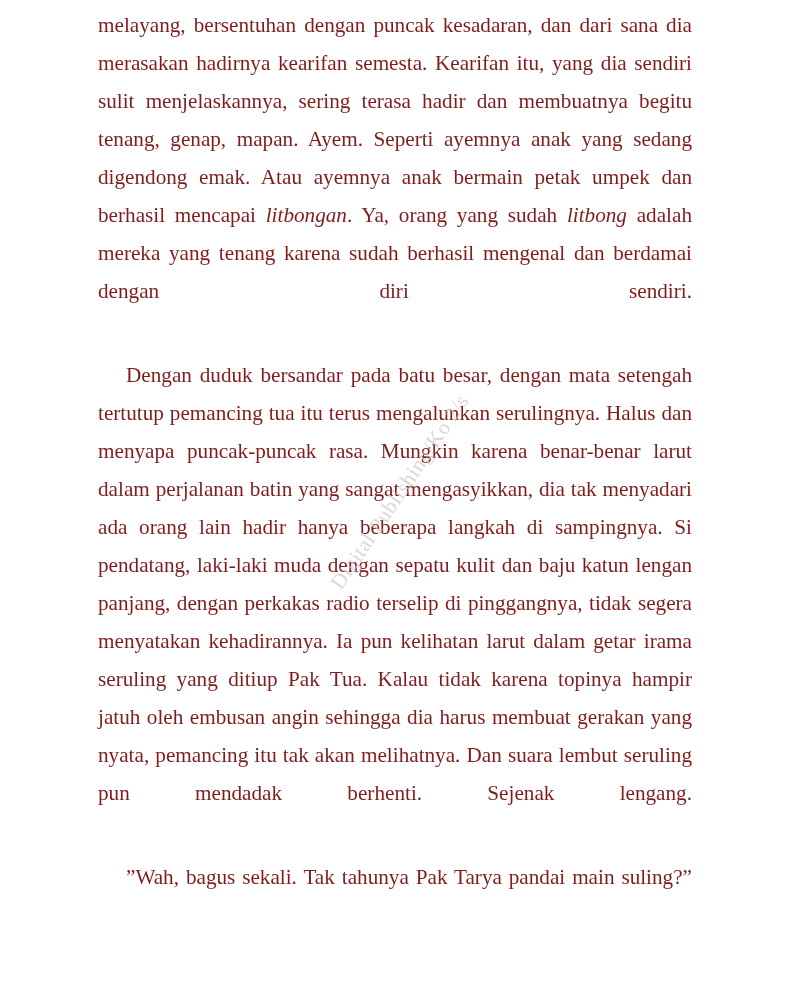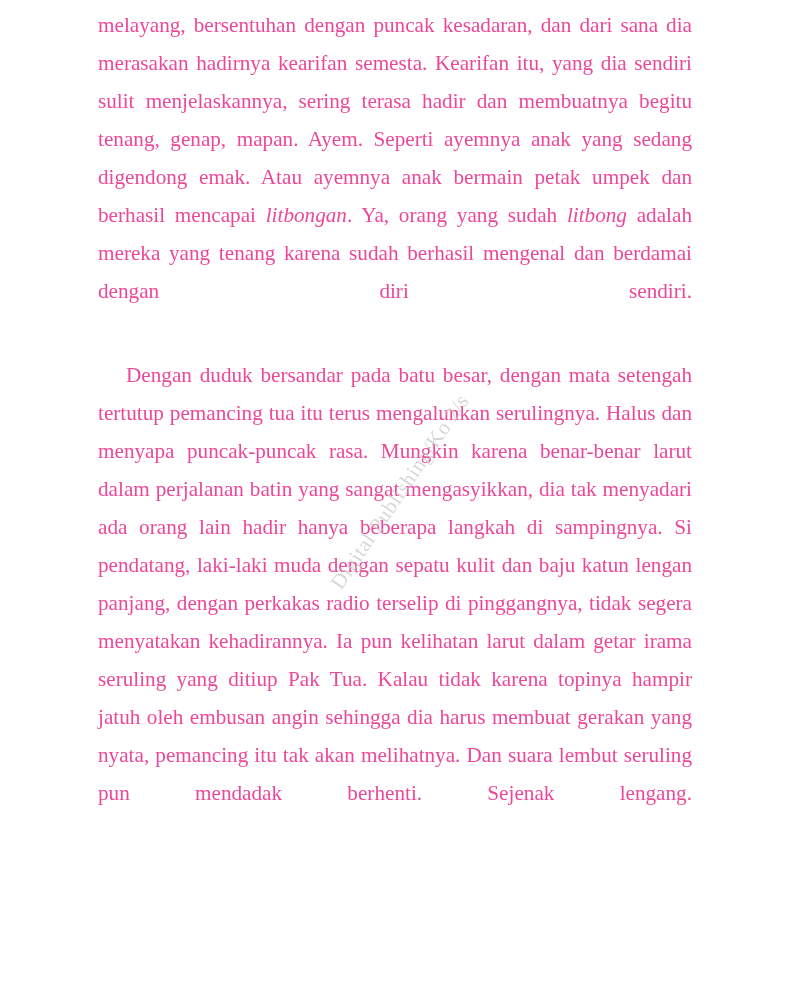--- a/index.html
+++ b/index.html
@@ -47,21 +47,21 @@
     top: 6px;
     width: 594px;
     z-index: 1;
   }
 
   p.para {
     margin: 0;
     padding: 0;
     font-size: 21.2px;
     line-height: 38px;
-    color: #ec4899;
+    color: #7f1d1d;
     text-align: justify;
     text-justify: inter-word;
     word-spacing: 0.1px;
     hyphens: none;
   }
   p.indent {
     text-indent: 28px;
   }
   p.para + p.para {
     margin-top: 8px;
@@ -82,15 +82,16 @@
 </head>
 <body>
 
 <div id="page">
 
   <div id="watermark">Digital Publishing/Ko 2/s</div>
 
   <div id="textblock">
       <p class="para"><span>melayang, bersentuhan dengan puncak kesadaran, dan dari sana dia merasakan hadirnya kearifan semesta. Kearifan itu, yang dia sendiri sulit menjelaskannya, sering terasa hadir dan membuatnya begitu tenang, genap, mapan. Ayem. Seperti ayemnya anak yang sedang digendong emak. Atau ayemnya anak bermain petak umpek dan berhasil mencapai </span><span class="it">litbongan</span><span>. Ya, orang yang sudah </span><span class="it">litbong</span><span> adalah mereka yang tenang karena sudah berhasil mengenal dan berdamai dengan diri sendiri.</span></p>
       <p class="para indent"><span>Dengan duduk bersandar pada batu besar, dengan mata setengah tertutup pemancing tua itu terus mengalunkan serulingnya. Halus dan menyapa puncak-puncak rasa. Mungkin karena benar-benar larut dalam perjalanan batin yang sangat mengasyikkan, dia tak menyadari ada orang lain hadir hanya beberapa langkah di sampingnya. Si pendatang, laki-laki muda dengan sepatu kulit dan baju katun lengan panjang, dengan perkakas radio terselip di pinggangnya, tidak segera menyatakan kehadirannya. Ia pun kelihatan larut dalam getar irama seruling yang ditiup Pak Tua. Kalau tidak karena topinya hampir jatuh oleh embusan angin sehingga dia harus membuat gerakan yang nyata, pemancing itu tak akan melihatnya. Dan suara lembut seruling pun mendadak berhenti. Sejenak lengang.</span></p>
+      <p class="para indent"><span>”Wah, bagus sekali. Tak tahunya Pak Tarya pandai main suling?”</span></p>
     </div>
 
 </div>
 
 </body></html>

